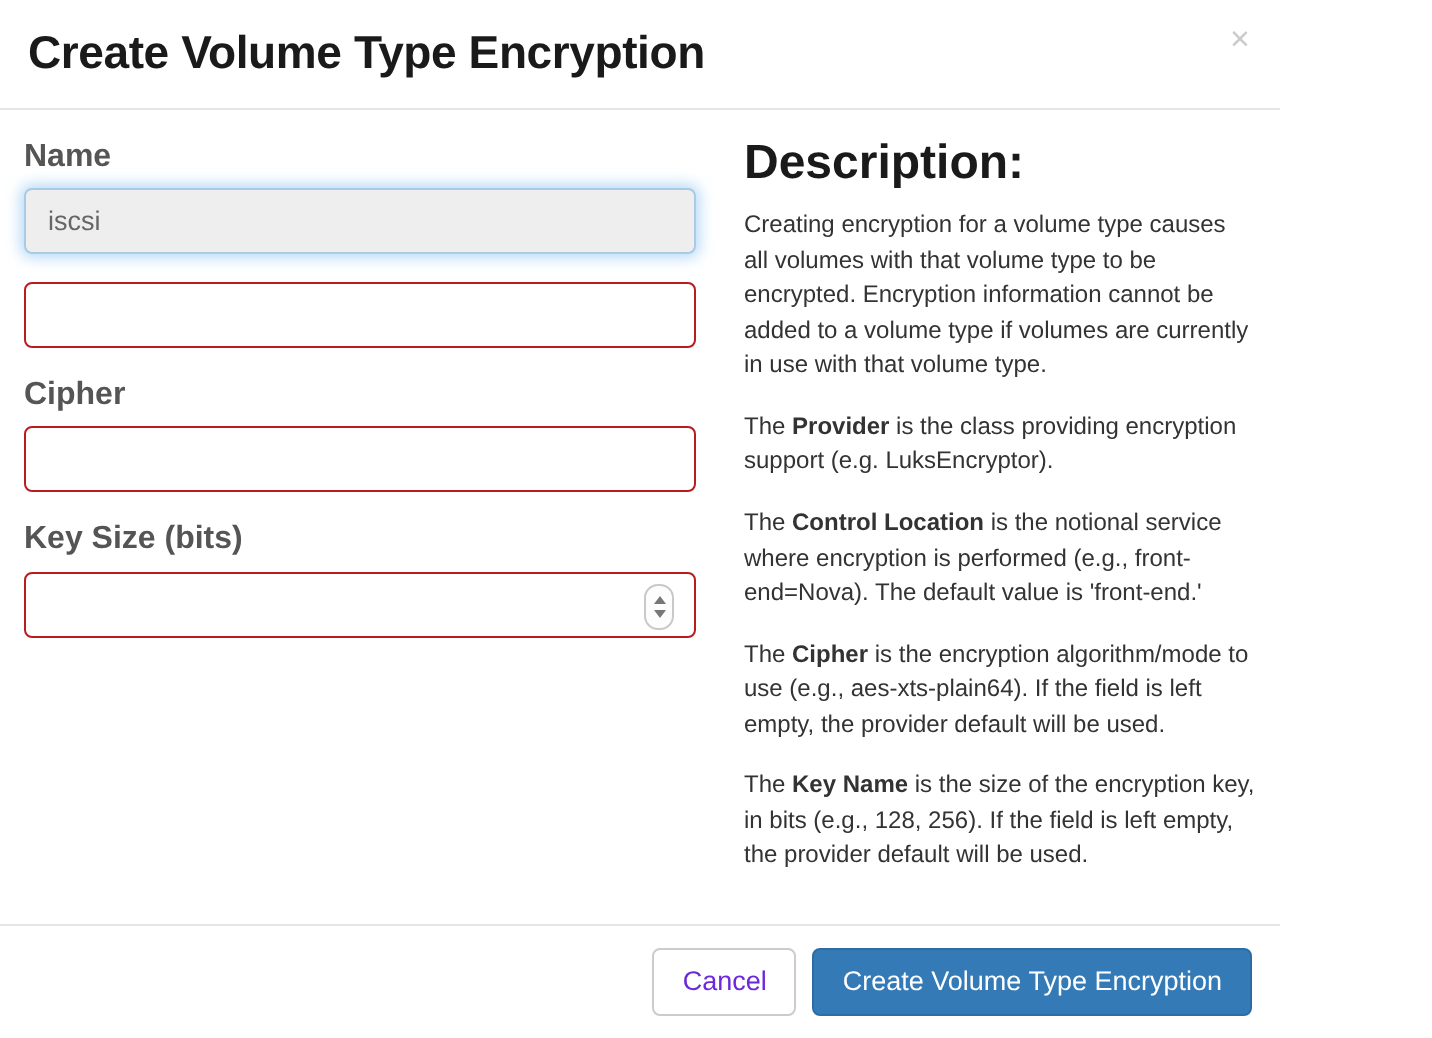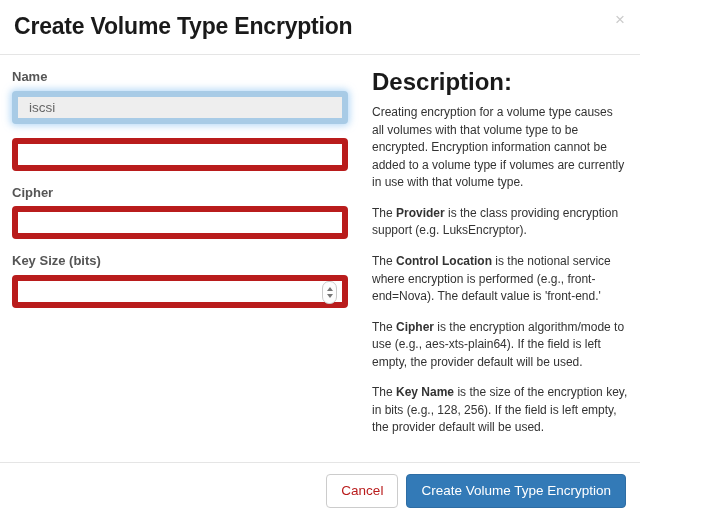--- a/index.html
+++ b/index.html
@@ -78,42 +78,42 @@
     flex: 1 1 auto;
     padding-left: 12px;
     box-sizing: border-box;
   }
 
   .form-group {
     margin-bottom: 14px;
   }
   .control-label {
     display: block;
-    font-size: 13px;
+    font-size: 16px;
     font-weight: bold;
     color: #555555;
     margin: 0 0 6px 0;
     line-height: 1.2;
   }
   .req-star {
     color: #4f8bc4;
     font-weight: bold;
     padding-left: 1px;
   }
   .form-control {
     display: block;
     width: 100%;
     height: 33px;
     box-sizing: border-box;
     padding: 5px 11px;
     font-size: 13.5px;
     font-family: "Liberation Sans", sans-serif;
     color: #555555;
     background: #ffffff;
-    border: 6px solid #b91c1c;
+    border: 1px solid #b91c1c;
     border-radius: 4px;
     outline: none;
   }
   .form-control::placeholder { color: #999999; }
 
   .form-control.is-readonly {
     background: #eeeeee;
     border-color: #a8cbe6;
     color: #666666;
     box-shadow: 0 0 7px 2px rgba(130,190,240,0.55);
@@ -210,21 +210,21 @@
     font-size: 13.5px;
     border-radius: 4px;
     padding: 7px 14px;
     cursor: pointer;
     line-height: 1.4;
     border: 1px solid transparent;
   }
   .btn-default {
     background: #ffffff;
     border-color: #cccccc;
-    color: #b91c1c;
+    color: #6d28d9;
   }
   .btn-primary {
     background: #337ab7;
     border-color: #2e6da4;
     color: #ffffff;
   }
 </style>
 </head>
 <body>
 

